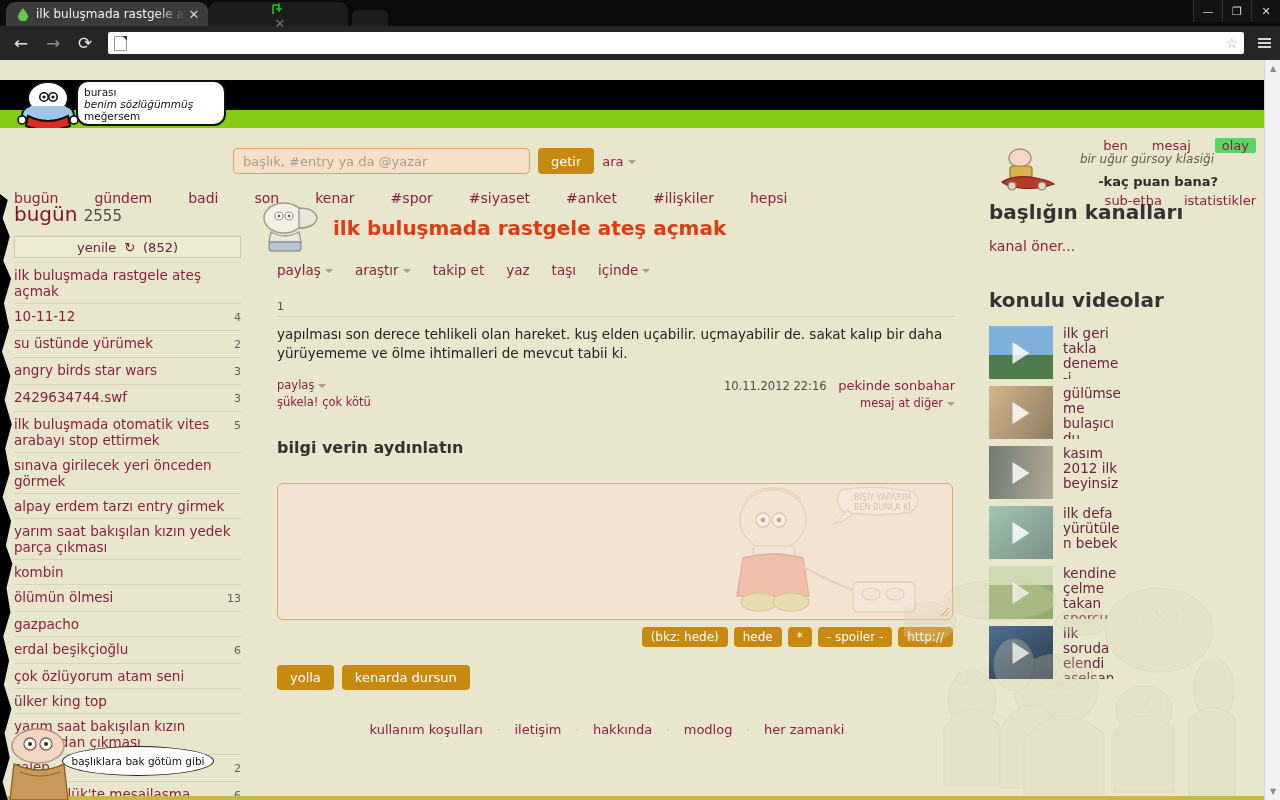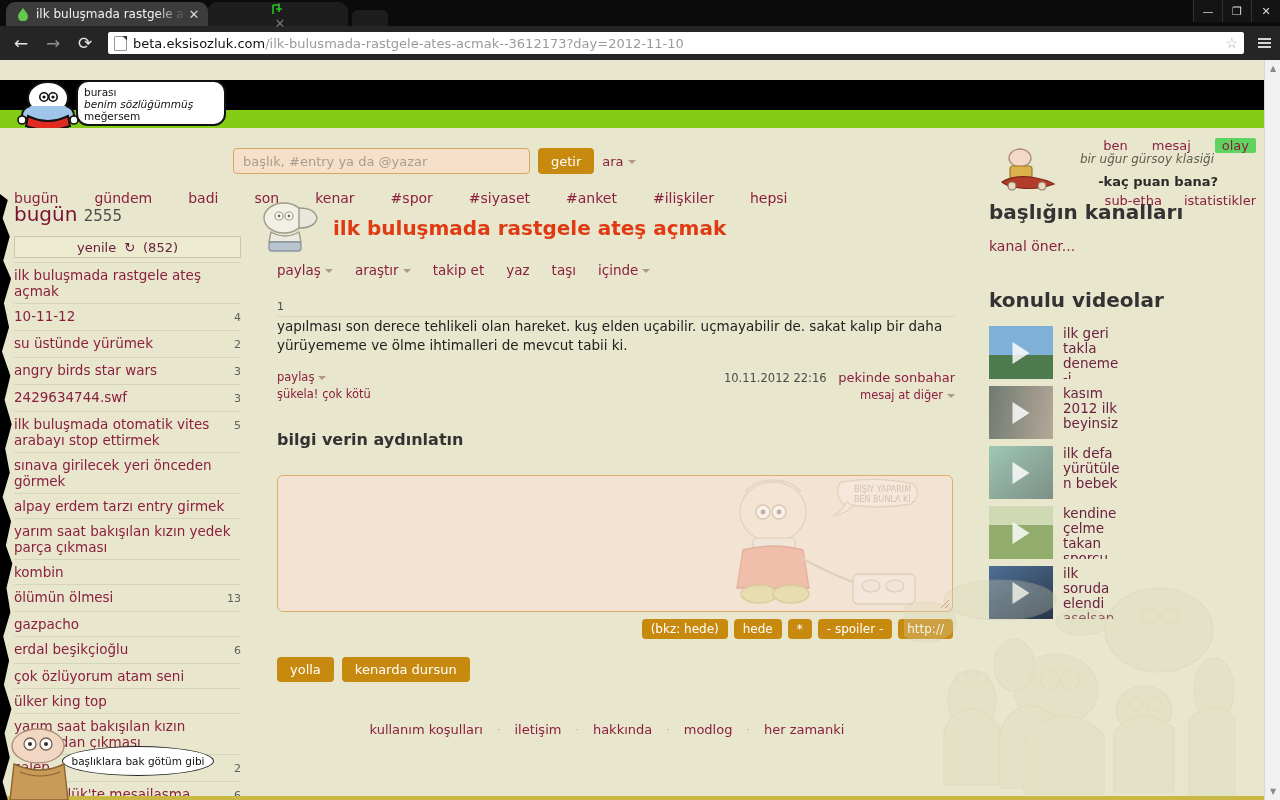--- a/index.html
+++ b/index.html
@@ -213,21 +213,21 @@
   #topic-head { display: flex; align-items: center; gap: 8px; padding: 8px 0 0 12px; }
   #topic-icon { width: 66px; height: 52px; flex: 0 0 66px; }
   #topic-title { font-size: 20px; color: #e03a12; font-weight: bold; }
   #topic-actions {
     display: flex; gap: 22px; padding: 8px 0 0 30px; font-size: 13.5px;
   }
   #topic-actions a { color: #8b1f3f; text-decoration: none; }
   #entry-block { margin: 22px 12px 0 30px; }
   #entry-num { font-size: 11px; color: #4a4a4a; padding-bottom: 3px; }
   #entry-body {
-    border-top: 1px solid #d6d5bb; 
+    border-top: 1px solid #d6d5bb; padding-top: 8px;
     font-size: 13.5px; line-height: 19px; color: #222;
   }
   #entry-foot {
     display: flex; justify-content: space-between; align-items: flex-start;
     margin-top: 14px; font-size: 11.5px;
   }
   #entry-foot a { color: #8b1f3f; text-decoration: none; }
   .foot-left { line-height: 17px; }
   .foot-right { text-align: right; line-height: 17px; }
   .foot-right .date { color: #4a4a4a; font-size: 11.5px; margin-right: 8px; }
@@ -353,23 +353,20 @@
       <div class="wc">✕</div>
     </div>
   </div>
 
   <div id="toolbar">
     <div class="navbtn">←</div>
     <div class="navbtn dim">→</div>
     <div class="navbtn">⟳</div>
     <div id="omnibox">
       <span id="page-icon"></span>
-      <span id="url-text">
-        <span class="host">beta.eksisozluk.com</span><span class="path">/ilk-bulusmada-rastgele-ates-acmak--3612173?day=2012-11-10</span>
-      </span>
       <span id="star-icon">☆</span>
     </div>
     <div id="menu-icon">
         <i></i>
         <i></i>
         <i></i>
       </div>
   </div>
 </div>
 
@@ -684,20 +681,26 @@
     <h2 class="right-h" id="videolar-h">konulu videolar</h2>
 
     <div id="video-list">
       <div class="video-item">
         <div class="video-thumb" style="background:linear-gradient(#7fb0d8 0 55%,#4e7a4e 55% 100%)">
             <span class="play"></span>
           </div>
         <div class="video-title">ilk geri takla deneme -i</div>
       </div>
       <div class="video-item">
+        <div class="video-thumb" style="background:linear-gradient(120deg,#d6b48c,#8e7c62)">
+            <span class="play"></span>
+          </div>
+        <div class="video-title">gülümseme bulaşıcı du</div>
+      </div>
+      <div class="video-item">
         <div class="video-thumb" style="background:linear-gradient(100deg,#6f7a72,#b5a898)">
             <span class="play"></span>
           </div>
         <div class="video-title">kasım 2012 ilk beyinsiz</div>
       </div>
       <div class="video-item">
         <div class="video-thumb" style="background:linear-gradient(140deg,#9fc7b4,#7c8f86)">
             <span class="play"></span>
           </div>
         <div class="video-title">ilk defa yürütülen bebek</div>

